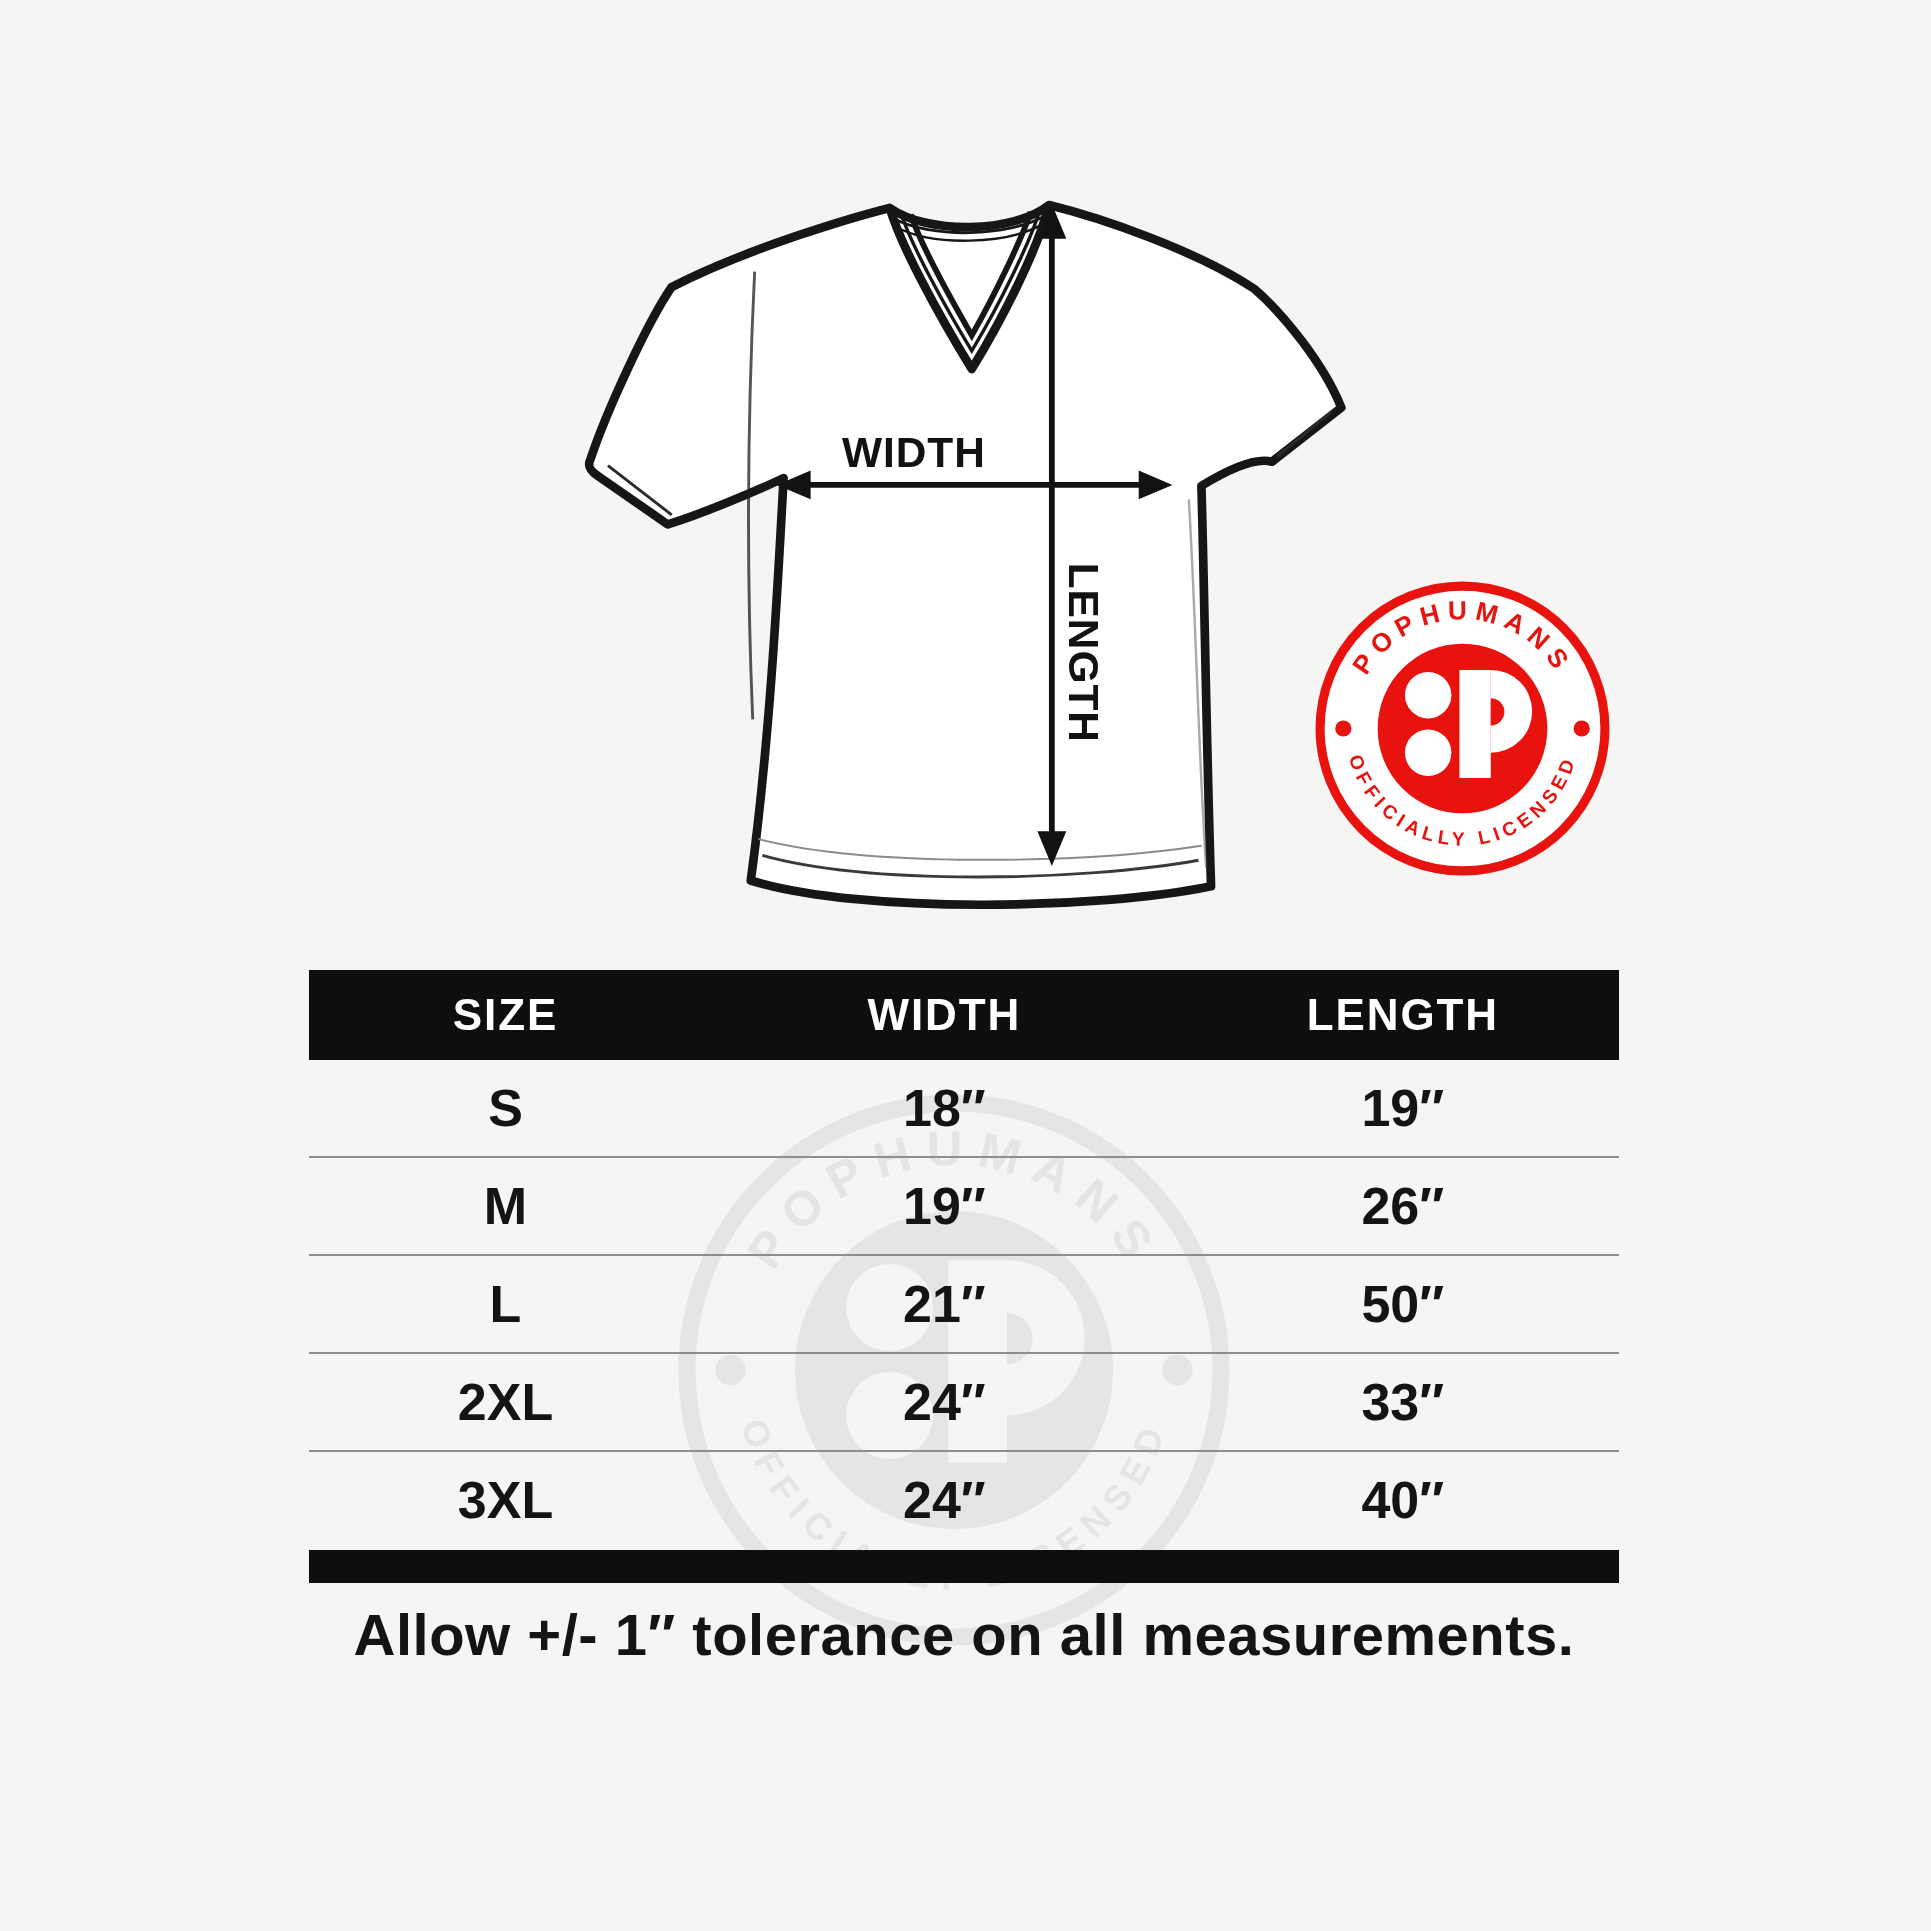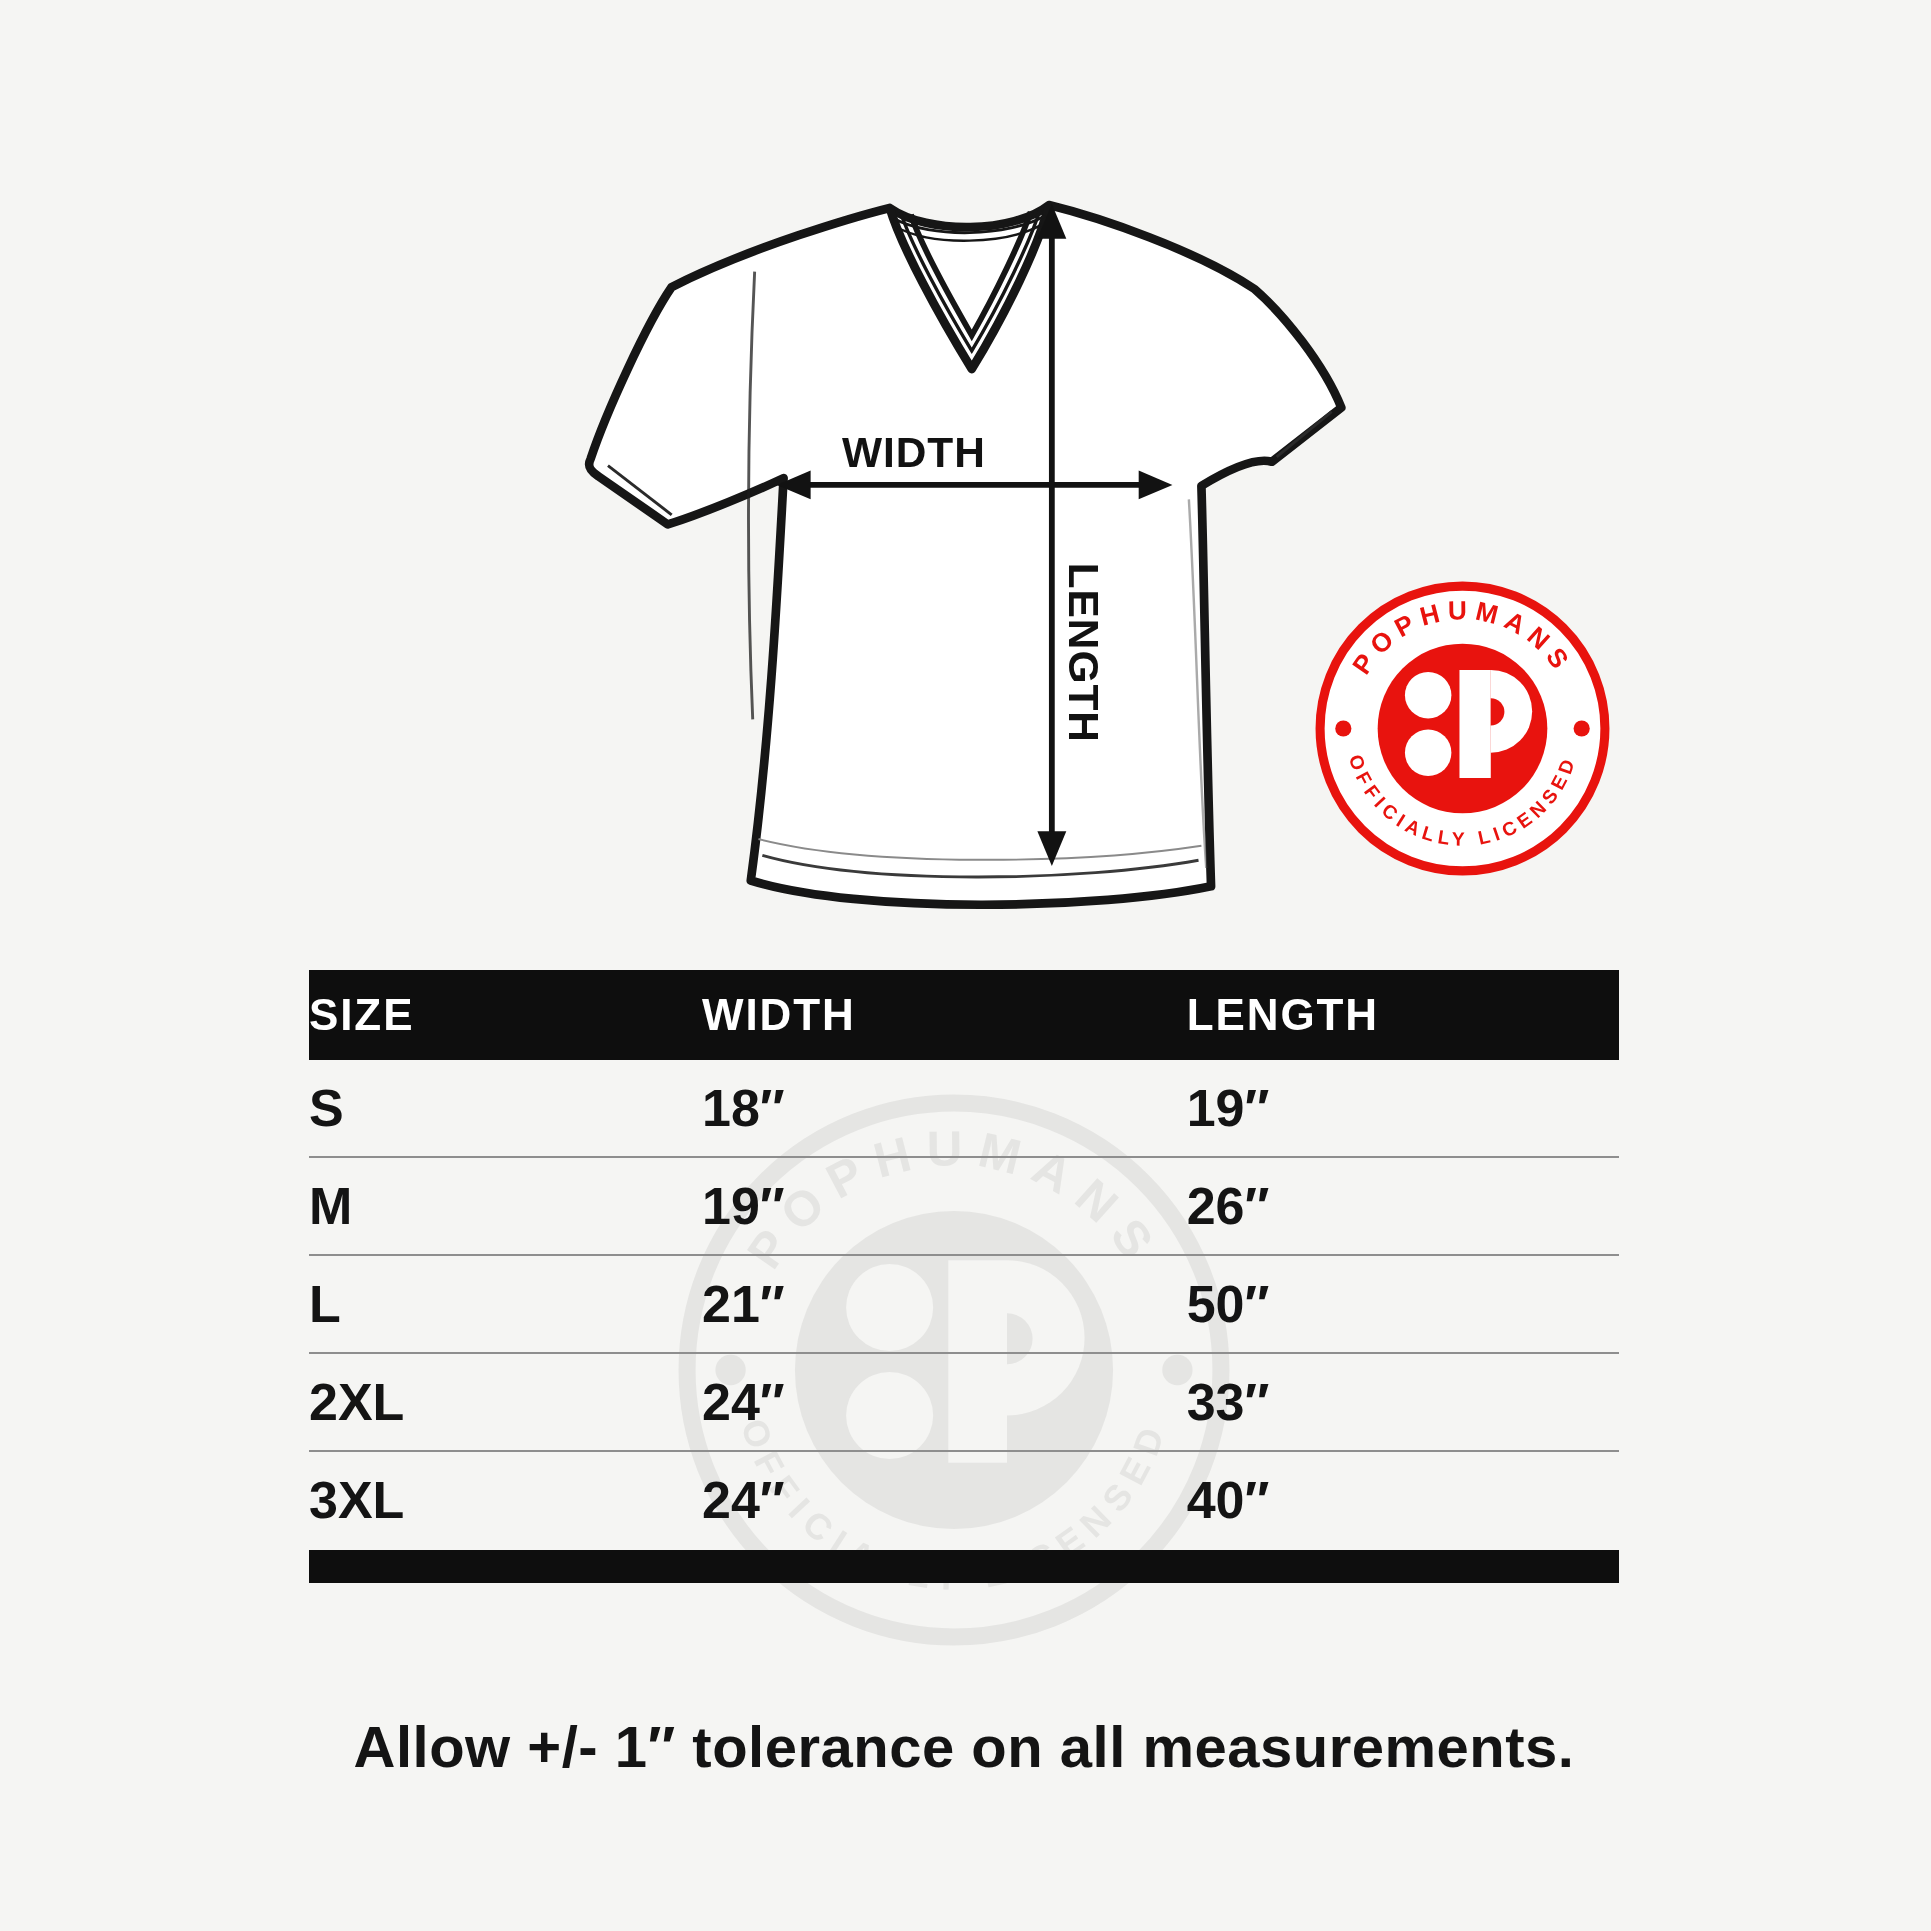--- a/index.html
+++ b/index.html
@@ -22,28 +22,28 @@
   .badge .arc-top{font-size:26px;letter-spacing:7px;}
   .badge .arc-bottom{font-size:19px;letter-spacing:5px;}
   .badge-red .wfill{fill:#ffffff;}
   .badge-watermark .wfill{fill:#f5f5f3;}
   
   .table{position:absolute;left:309px;top:970px;width:1310px;z-index:1;}
   .t-header{display:flex;align-items:center;height:90px;background:#0e0e0e;}
   .t-header .cell{color:#fff;font-weight:700;font-size:44px;letter-spacing:1.9px;}
   .t-row{display:flex;align-items:center;height:96px;}
   .t-row + .t-row{border-top:2.9px solid #8e8e8e;}
-  .cell{font-size:52px;font-weight:600;color:#141414;}
+  .cell{text-align:center;font-size:52px;font-weight:600;color:#141414;}
   .c1{width:30%;}
   .c2{width:37%;}
   .c3{width:33%;}
   .t-bottom-bar{height:33px;background:#0e0e0e;margin-top:1.9px;}
   
   .footer-note{
-    position:absolute;left:309px;top:1713px;width:1310px;z-index:1;
+    position:absolute;left:309px;top:1601px;width:1310px;z-index:1;
     text-align:center;font-size:58px;font-weight:600;color:#141414;letter-spacing:0.5px;
   }
 </style>
 </head>
 <body>
 
 <div class="shirt-wrap">
   <svg viewBox="0 0 800 770">
 
     <path d="M322 30

